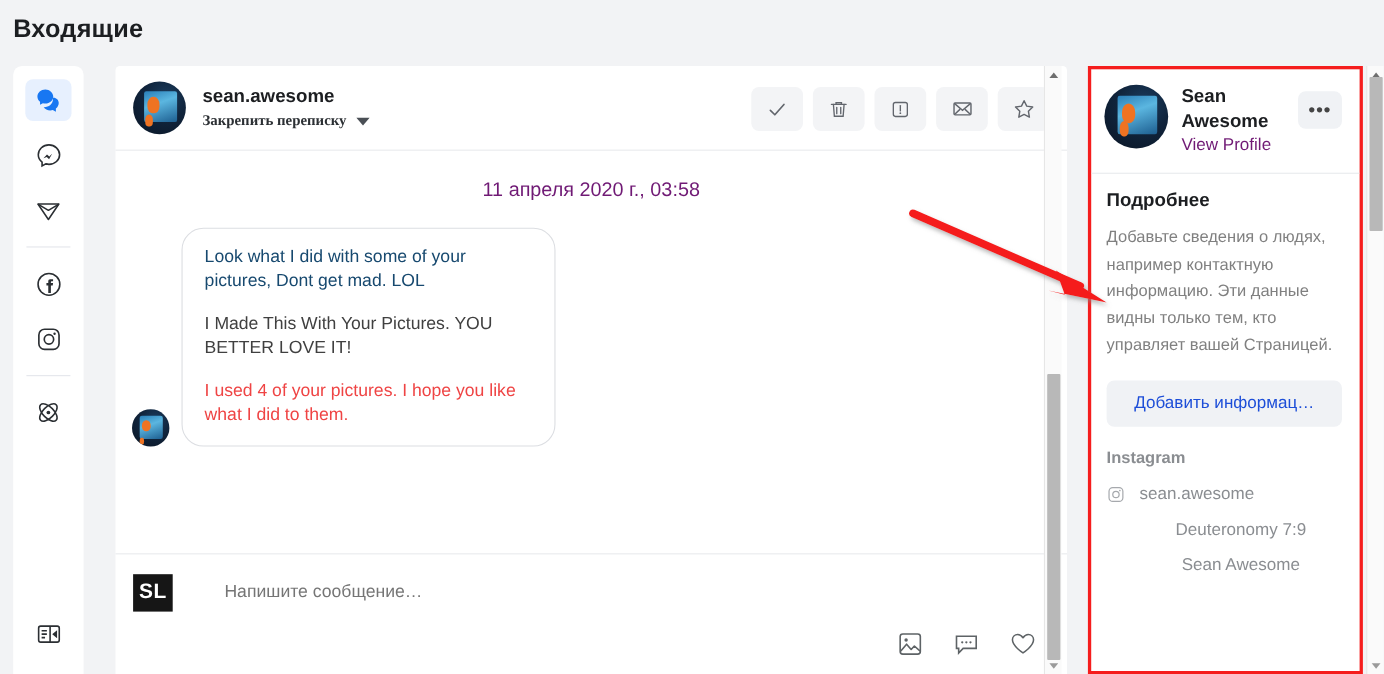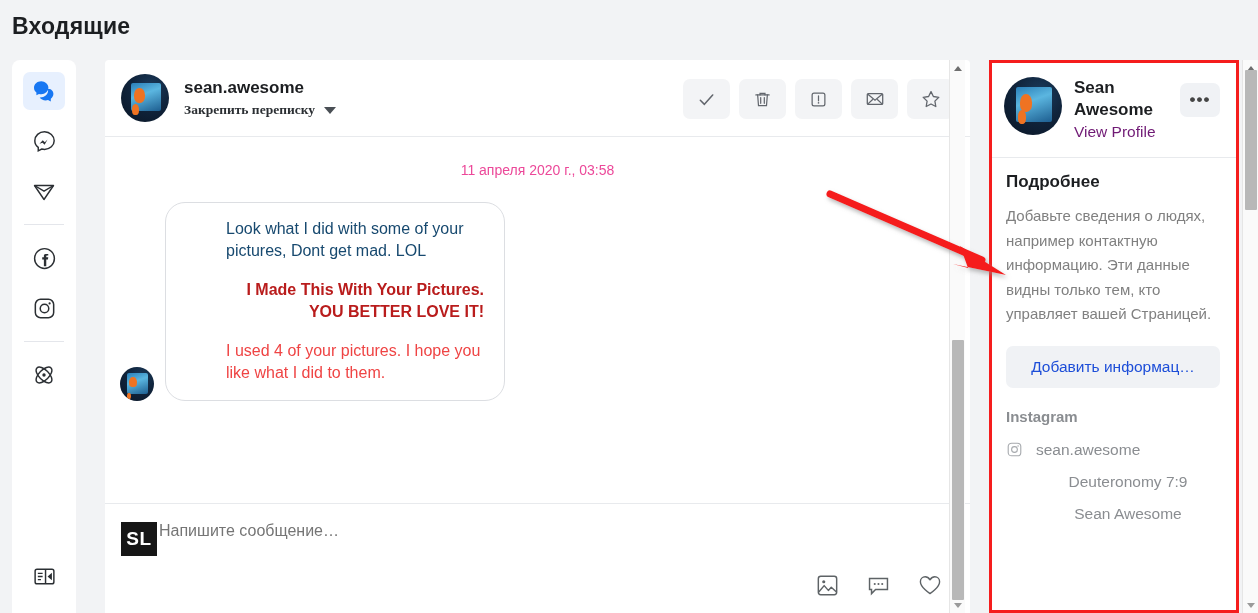--- a/index.html
+++ b/index.html
@@ -83,38 +83,38 @@
     border-top: 7px solid #4a4f55;
   }
   .conv-actions { position: absolute; right: 16px; top: 19px; display: flex; gap: 9px; }
   .act-btn {
     width: 47px; height: 40px; border-radius: 7px; background: #f3f4f6;
     display: flex; align-items: center; justify-content: center; cursor: pointer;
   }
 
   
   .thread { position: relative; height: 366px; padding-top: 25px; }
-  .thread-date { text-align: center; font-size: 14px; color: #ec4899; }
+  .thread-date { text-align: center; font-size: 18px; color: #701a75; }
   .msg-row { display: flex; align-items: flex-end; margin: 24px 0 0 15px; }
   .bubble {
     margin-left: 11px; max-width: 340px;
     background: #fff; border: 1px solid #dcdee2; border-radius: 20px;
     padding: 15px 20px 16px 20px;
   }
-  .bubble p { font-size: 16px; line-height: 22px; margin-left: 40px; }
+  .bubble p { font-size: 16px; line-height: 22px; }
   .line1 { color: #17496f; }
-  .line2 { color: #b91c1c; font-weight: bold; margin-top: 17px; text-align: right; }
+  .line2 { color: #404040; font-weight: normal; margin-top: 17px; }
   .line3 { color: #ef4444; margin-top: 17px; }
 
   
   .composer {
     position: absolute; left: 0; right: 0; bottom: 0; height: 110px;
     border-top: 1px solid #e8eaed;
   }
-  .composer-row { display: flex; align-items: flex-start; padding: 18px 0 0 16px; }
+  .composer-row { display: flex; align-items: center; padding: 18px 0 0 16px; gap: 45px; }
   .sl-avatar {
     width: 36px; height: 34px; background: #161616; color: #fff;
     font-size: 19px; font-weight: bold; letter-spacing: .5px;
     display: flex; align-items: center; justify-content: center; flex: 0 0 auto;
   }
   .composer-input {
     margin-left: 2px; font-size: 16px; color: #b9bcc1;
     border: none; outline: none; background: transparent; width: 500px;
     font-family: "Liberation Sans", sans-serif;
   }

